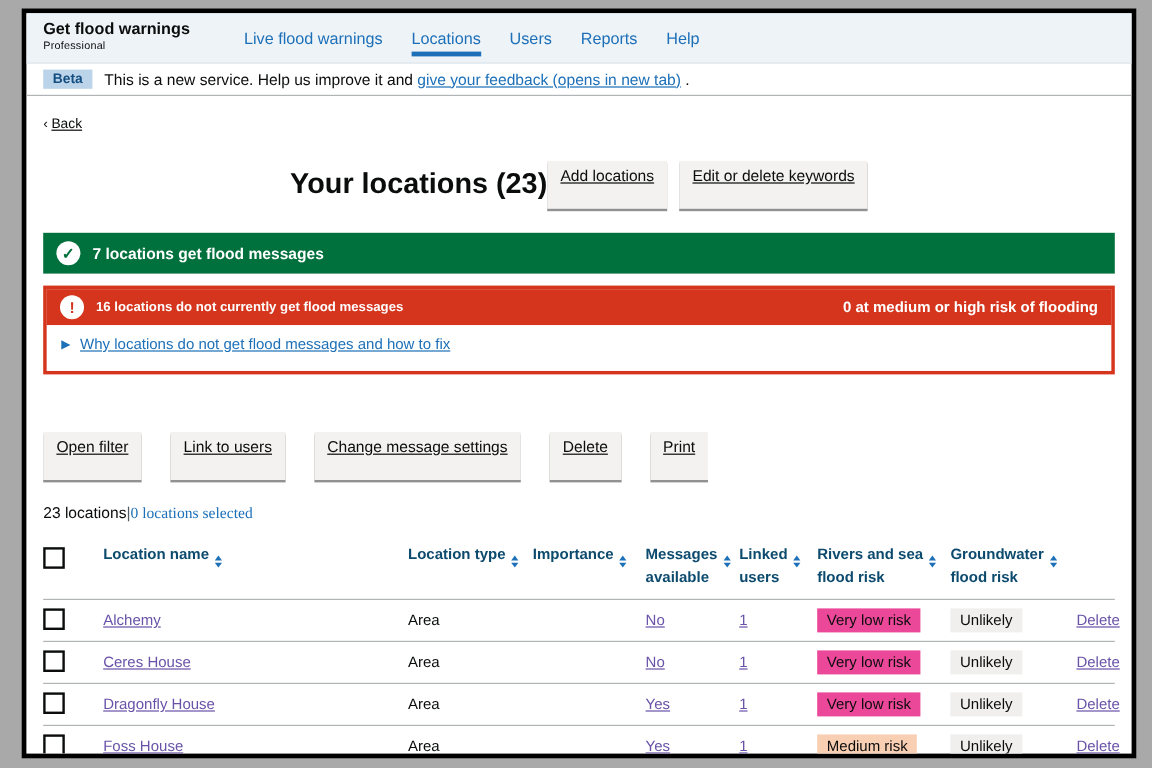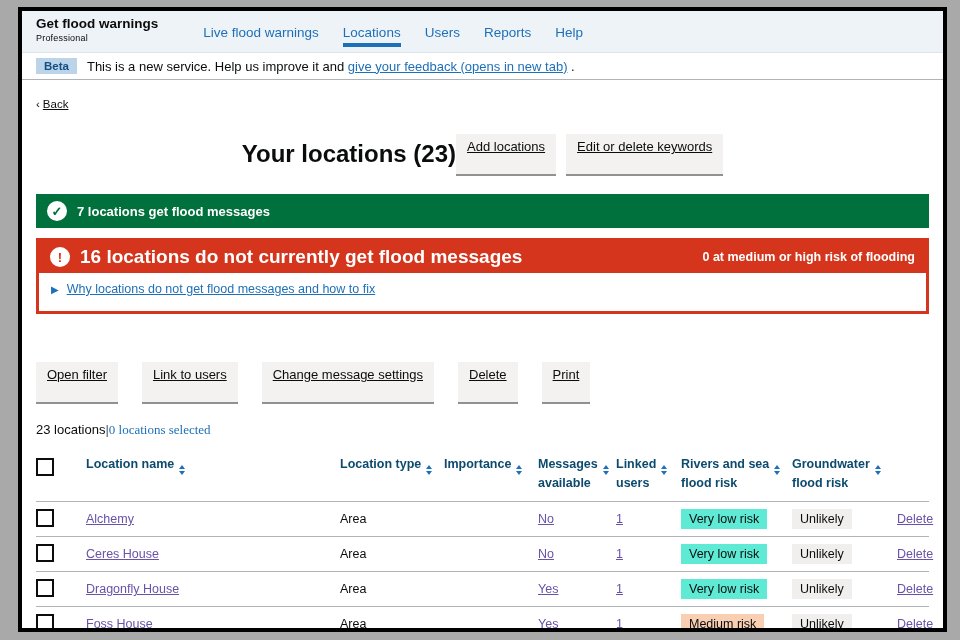--- a/index.html
+++ b/index.html
@@ -50,21 +50,21 @@
                  display:flex; align-items:center; justify-content:center;
                  font-size:13px; font-weight:bold; flex:0 0 auto; }
   .success .circle-icon { color:#00703c; }
   .success-text { font-size:13px; font-weight:bold; }
 
   
   .warning { margin:10px 14px 0; border:3px solid #d4351c; }
   .warning-head { background:#d4351c; color:#fff; display:flex; align-items:center;
                   gap:10px; padding:5px 11px; }
   .warning-head .circle-icon { color:#d4351c; }
-  .warning-text { font-size:19px; font-weight:bold; }
+  .warning-text { font-size:11px; font-weight:bold; }
   .warning-right { margin-left:auto; font-size:12.5px; font-weight:bold; }
   .warning-body { background:#fff; padding:9px 12px 15px; display:flex; align-items:center; gap:8px; }
   .details-marker { color:#1d70b8; font-size:10px; }
   .warning-body a { font-size:12.5px; }
 
   
   .toolbar { margin:48px 14px 0; display:flex; gap:24px; }
 
   
   .summary { margin:20px 14px 0; display:flex; font-size:13px; }
@@ -81,21 +81,21 @@
   .cell { font-size:12.5px; }
   .cell-delete { justify-self:end; }
   input.cb { appearance:none; -webkit-appearance:none; width:18px; height:18px;
              border:2px solid #0b0c0c; background:#fff; cursor:pointer; margin:0; }
   .t-head input.cb { margin-top:2px; }
   .sort { display:inline-flex; flex-direction:column; gap:2px; margin-left:5px; vertical-align:-1px; }
   .sort i { display:block; width:0; height:0; border-left:3.5px solid transparent; border-right:3.5px solid transparent; }
   .sort .up { border-bottom:4.5px solid #1d70b8; }
   .sort .down { border-top:4.5px solid #1d70b8; }
   .badge { display:inline-block; padding:3px 8px; font-size:12.5px; }
-  .badge[data-level="very-low"] { background:#5eead4; }
+  .badge[data-level="very-low"] { background:#ec4899; }
   .badge[data-level="medium"] { background:#f8cfb3; }
   .badge[data-level="unlikely"] { background:#f0efed; }
 </style>
 </head>
 <body>
 
 <div class="frame">
 
   <div class="svc-header">
     <div class="svc-id">

